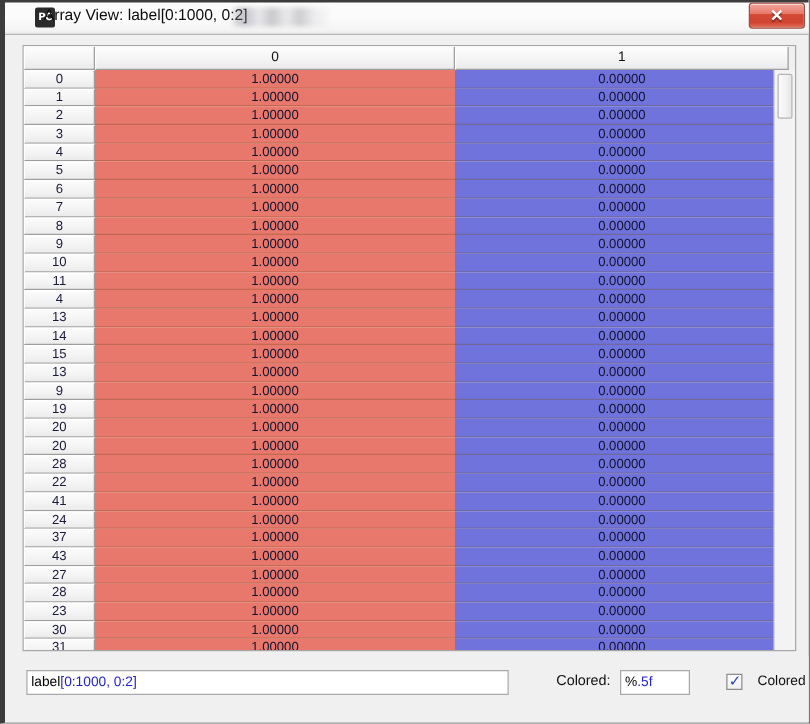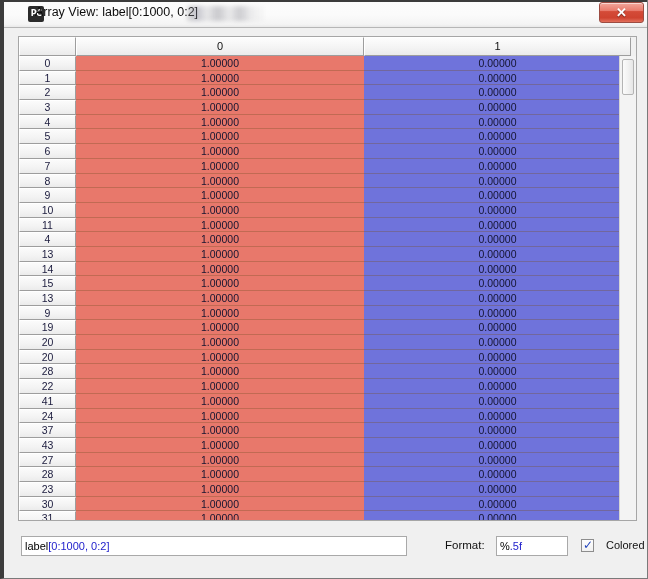--- a/index.html
+++ b/index.html
@@ -241,21 +241,21 @@
   .tok-blue  { color: #2222cc; }
   #format-label {
     position: absolute;
     left: 441px; top: 14px;
     font-size: 11.5px;
     color: #111111;
   }
   #format-input {
     position: absolute;
     left: 492px; top: 11px;
-    width: 72px; height: 20px;
+    width: 56px; height: 20px;
     box-sizing: border-box;
     background: #ffffff;
     border: 1px solid #a9a9a9;
     font-size: 11px;
     line-height: 18px;
     padding: 0 3px;
     white-space: nowrap;
     overflow: hidden;
   }
   #colored-wrap {
@@ -473,21 +473,21 @@
         </div>
       </div>
 
     <div id="vscroll">
       <div id="vscroll-thumb"></div>
     </div>
   </div>
 
   <div id="bottom-bar">
     <div id="expr-input"><span class="tok-plain">label</span><span class="tok-blue">[</span><span class="tok-blue">0:1000, 0:2</span><span class="tok-blue">]</span></div>
-    <div id="format-label">Format:</div>
+    <div id="format-label">Colored:</div>
     <div id="format-input"><span class="tok-plain">%</span><span class="tok-blue">.5f</span></div>
     <div id="colored-wrap">
       <div id="colored-box">
         <span class="tick">✓</span>
       </div>
       <div id="colored-label">Colored</div>
     </div>
   </div>
 
 </div>

